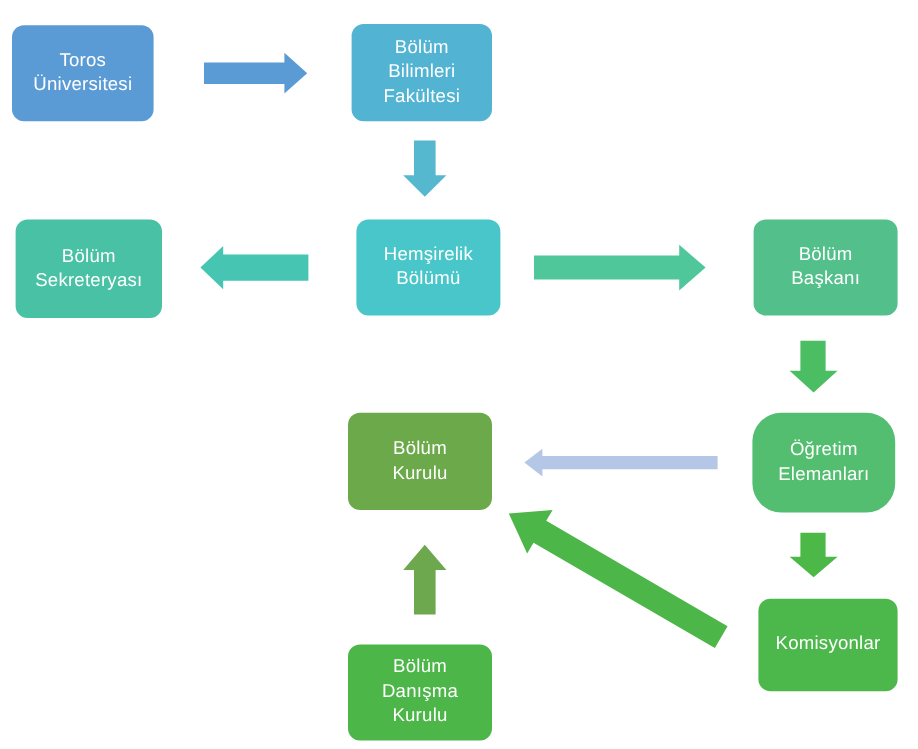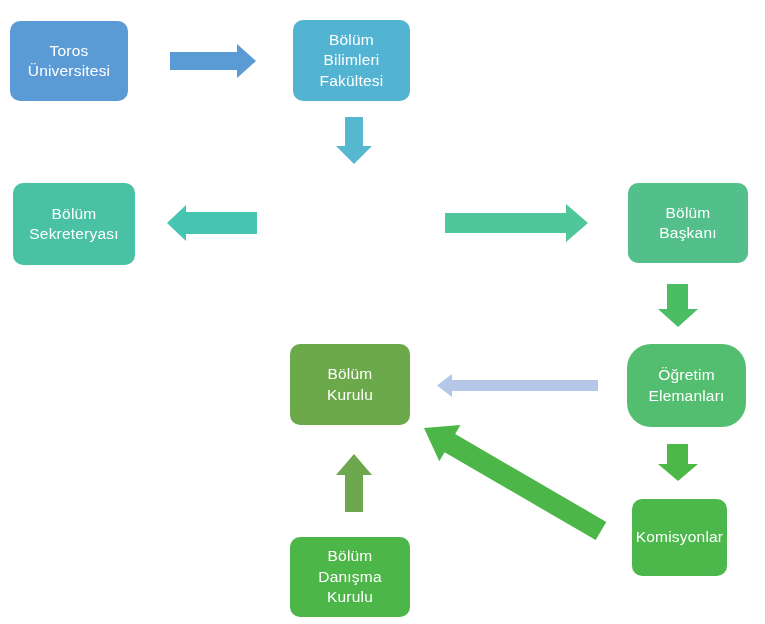--- a/index.html
+++ b/index.html
@@ -28,21 +28,21 @@
     line-height: 1.32;
     letter-spacing: 0.2px;
   }
   .node .label { white-space: pre-line; }
   .n-toros       { left: 10px;  top: 21px;  width: 118px; height: 80px; }
   .n-saglik      { left: 293px; top: 20px;  width: 117px; height: 81px; }
   .n-hemsirelik  { left: 297px; top: 183px; width: 120px; height: 80px; }
   .n-sekreterya  { left: 13px;  top: 183px; width: 122px; height: 82px; }
   .n-baskani     { left: 628px; top: 183px; width: 120px; height: 80px; }
   .n-ogretim     { left: 627px; top: 344px; width: 119px; height: 83px; }
-  .n-komisyonlar { left: 632px; top: 499px; width: 95px; height: 77px; }
+  .n-komisyonlar { left: 632px; top: 499px; width: 116px; height: 77px; }
   .n-kurulu      { left: 290px; top: 344px; width: 120px; height: 81px; }
   .n-danisma     { left: 290px; top: 537px; width: 120px; height: 80px; }
 </style>
 </head>
 <body>
 
 <div class="canvas">
 
   <svg class="arrow-layer" viewBox="0 0 765 624">
     <polygon points="170,52 237,52 237,44 256,61 237,78 237,70 170,70" fill="#5B9BD5"></polygon>
@@ -60,20 +60,24 @@
     <span class="label">Toros
 Üniversitesi</span>
   </div>
 
   <div class="node n-saglik" style="background: rgb(82, 180, 210);">
     <span class="label">Bölüm
 Bilimleri
 Fakültesi</span>
   </div>
 
+  <div class="node n-hemsirelik" style="background: rgb(73, 198, 201);">
+    <span class="label">Hemşirelik
+Bölümü</span>
+  </div>
 
   <div class="node n-sekreterya" style="background: rgb(72, 193, 164);">
     <span class="label">Bölüm
 Sekreteryası</span>
   </div>
 
   <div class="node n-baskani" style="background: rgb(83, 192, 139);">
     <span class="label">Bölüm
 Başkanı</span>
   </div>

